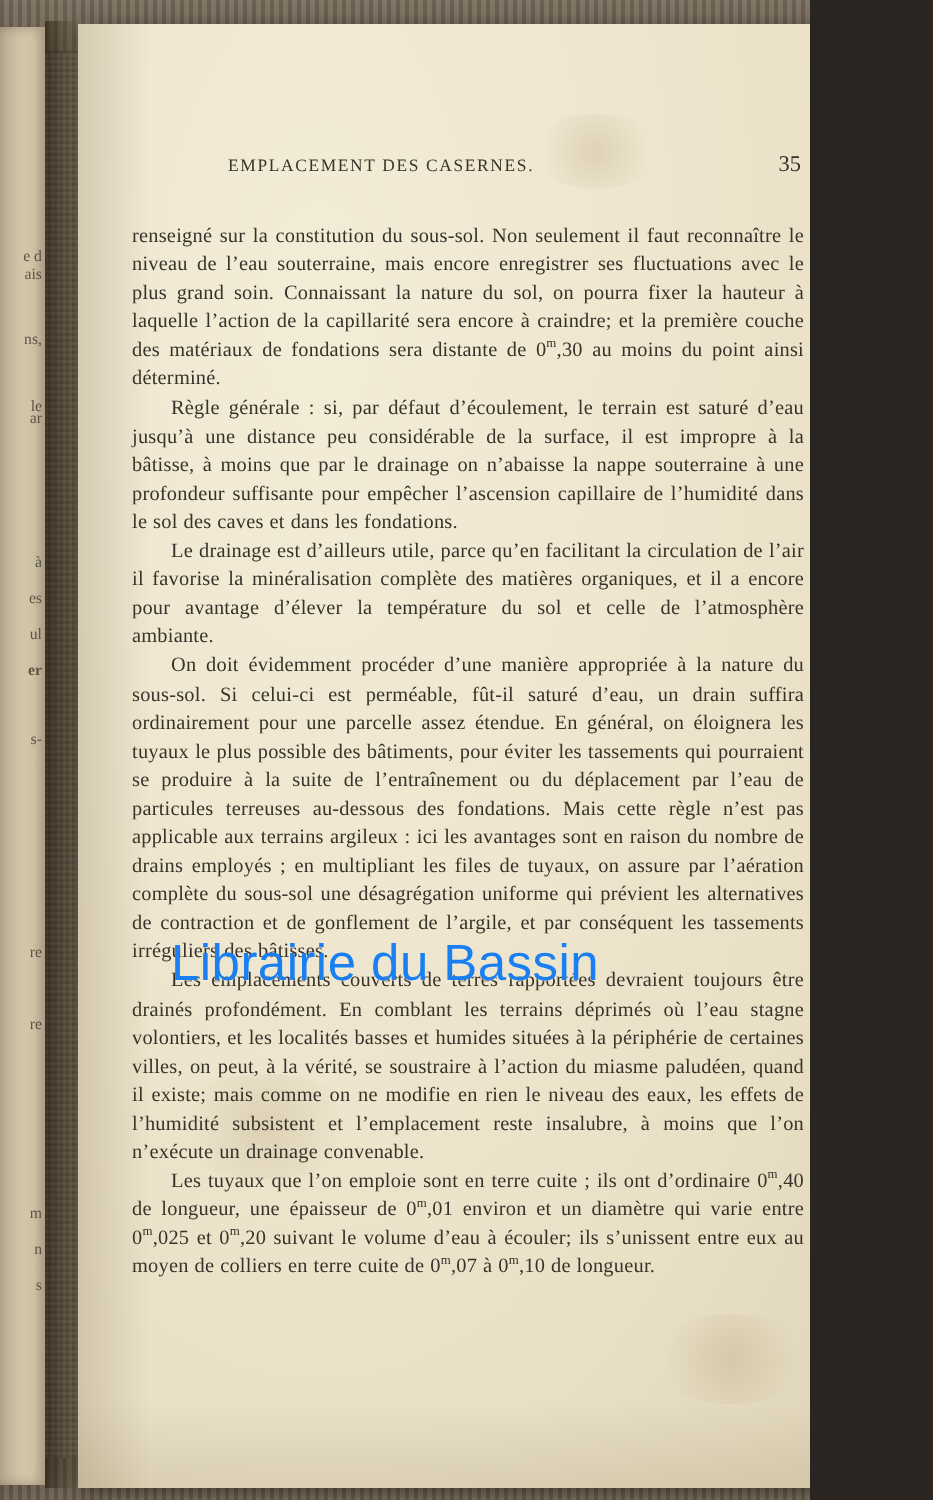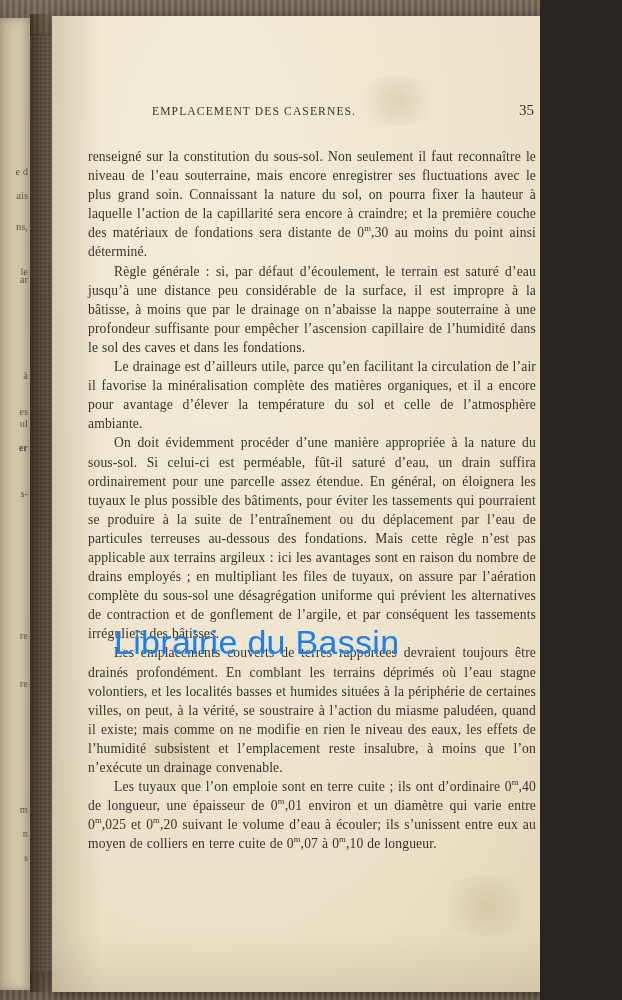--- a/index.html
+++ b/index.html
@@ -164,26 +164,26 @@
 <body>
 
 <div id="page">
 
   <div class="bg-cloth"></div>
   <div class="bg-top"></div>
   <div class="bg-bottom"></div>
 
   <div class="left-page">
     <div class="frag" style="top:148px;">e d</div>
-    <div class="frag" style="top:172px;">ais</div>
+    <div class="frag" style="top:160px;">ais</div>
     <div class="frag" style="top:203px;">ns,</div>
     <div class="frag" style="top:248px;">le</div>
     <div class="frag" style="top:256px;text-align:right;">ar</div>
     <div class="frag" style="top:352px;">à</div>
-    <div class="frag" style="top:388px;">es</div>
+    <div class="frag" style="top:376px;">es</div>
     <div class="frag" style="top:400px;">ul</div>
     <div class="frag" style="top:424px;font-weight:bold;">er</div>
     <div class="frag" style="top:470px;">s-</div>
     <div class="frag" style="top:612px;">re</div>
     <div class="frag" style="top:660px;">re</div>
     <div class="frag" style="top:786px;">m</div>
     <div class="frag" style="top:810px;">n</div>
     <div class="frag" style="top:834px;">s</div>
   </div>
 

